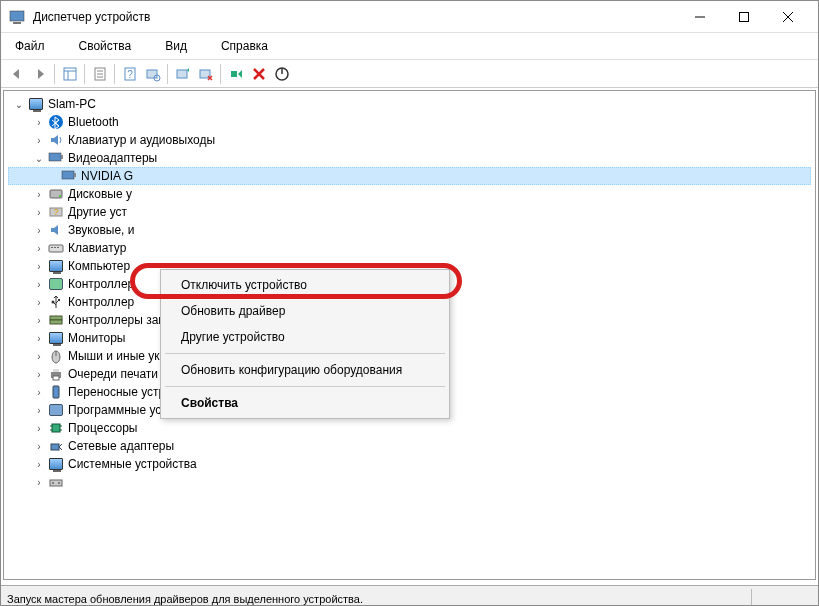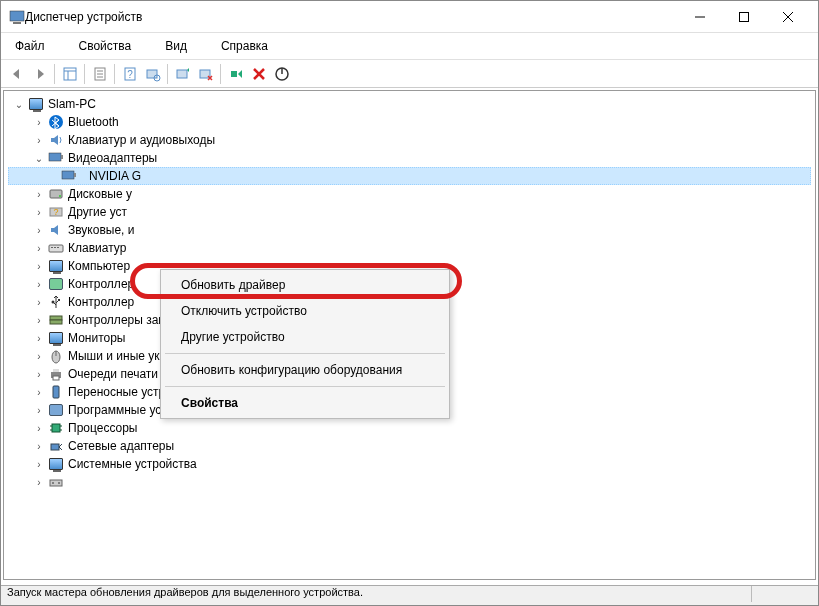--- a/index.html
+++ b/index.html
@@ -1,20 +1,20 @@
 <!DOCTYPE html>
 <html><head>
 <meta charset="utf-8">
 <style>
 * { box-sizing: border-box; margin: 0; padding: 0; font-family: 'Segoe UI', Tahoma, sans-serif; }
 body { background: #fff; width: 819px; height: 606px; overflow: hidden; border: 1px solid #888; position: relative; }
 
 
 .titlebar { height: 32px; display: flex; align-items: center; padding: 0 8px; border-bottom: 1px solid #e0e0e0; justify-content: space-between; }
-.titlebar-left { display: flex; align-items: center; gap: 0; }
+.titlebar-left { display: flex; align-items: center; gap: 8px; }
 .title-icon { width: 16px; height: 16px; display: inline-block; }
 .title-text { font-size: 12px; }
 .window-controls { display: flex; }
 .win-btn { width: 44px; height: 30px; display: flex; align-items: center; justify-content: center; font-size: 14px; }
 .win-btn svg { width: 10px; height: 10px; }
 
 
 .menubar { display: flex; padding: 2px 6px; gap: 18px; border-bottom: 1px solid #e0e0e0; }
 .menu-item { font-size: 12px; padding: 4px 8px; }
 
@@ -26,33 +26,33 @@
 
 
 .content { height: 490px; border: 1px solid #999; margin: 2px; overflow: auto; background: #fff; position: relative; padding: 4px; }
 .tree-row { display: flex; align-items: center; height: 18px; font-size: 12px; white-space: nowrap; }
 .expander { width: 14px; height: 14px; display: flex; align-items: center; justify-content: center; font-size: 10px; color: #555; margin-right: 2px; }
 .tree-icon { width: 16px; height: 16px; margin-right: 4px; display: inline-flex; align-items: center; justify-content: center; }
 .tree-icon svg { width: 16px; height: 16px; }
 .selected { background: #cce8ff; border: 1px dotted #99d1ff; }
 .level-0 { padding-left: 4px; }
 .level-1 { padding-left: 24px; }
-.level-2 { padding-left: 52px; gap: 8px; }
+.level-2 { padding-left: 52px; }
 
 
 .context-menu { position: absolute; left: 156px; top: 178px; width: 290px; background: #f5f5f5; border: 1px solid #bbb; box-shadow: 2px 2px 6px rgba(0,0,0,0.2); z-index: 10; padding: 2px; }
 .ctx-item { font-size: 12px; padding: 6px 18px; }
 .ctx-item.bold { font-weight: bold; }
 .ctx-sep { height: 1px; background: #ccc; margin: 3px 2px; }
 
 
 .highlight-ring { position: absolute; left: 126px; top: 172px; width: 332px; height: 36px; border: 5px solid #d81e1e; border-radius: 18px; z-index: 20; pointer-events: none; }
 
 
-.statusbar { position: absolute; bottom: 0; left: 0; right: 0; height: 20px; border-top: 1px solid #aaa; background: #f0f0f0; display: flex; align-items: flex-start; padding: 0 6px; font-size: 11px; }
+.statusbar { position: absolute; bottom: 0; left: 0; right: 0; height: 20px; border-top: 1px solid #aaa; background: #f0f0f0; display: flex; align-items: flex-end; padding: 0 6px; font-size: 11px; }
 .statusbar .spacer { flex: 1; }
 .status-sep { width: 1px; height: 16px; background: #bbb; margin: 0 20px; }
 
 
 .ic-computer { width:14px; height:12px; border:1px solid #333; border-radius:1px; position:relative; background:linear-gradient(#9ecfff,#4a8ecf); }
 .ic-computer::after { content:''; position:absolute; bottom:-3px; left:3px; width:8px; height:2px; background:#666; }
 .ic-generic { width:14px; height:12px; background:#7aa7d6; border:1px solid #456; border-radius:2px; }
 </style>
 </head>
 <body>
@@ -370,22 +370,22 @@
     <span class="tree-icon">
         <svg viewBox="0 0 16 16">
           <rect x="2" y="6" width="12" height="6" fill="#ccc" stroke="#666"></rect>
           <circle cx="5" cy="9" r="1" fill="#666"></circle>
           <circle cx="11" cy="9" r="1" fill="#666"></circle>
         </svg>
       </span>
   </div>
 
   <div class="context-menu">
+    <div class="ctx-item">Отключить устройство</div>
     <div class="ctx-item">Обновить драйвер</div>
-    <div class="ctx-item">Отключить устройство</div>
     <div class="ctx-item">Другие устройство</div>
     <div class="ctx-sep"></div>
     <div class="ctx-item">Обновить конфигурацию оборудования</div>
     <div class="ctx-sep"></div>
     <div class="ctx-item bold">Свойства</div>
   </div>
 
   <div class="highlight-ring"></div>
 </div>
 

